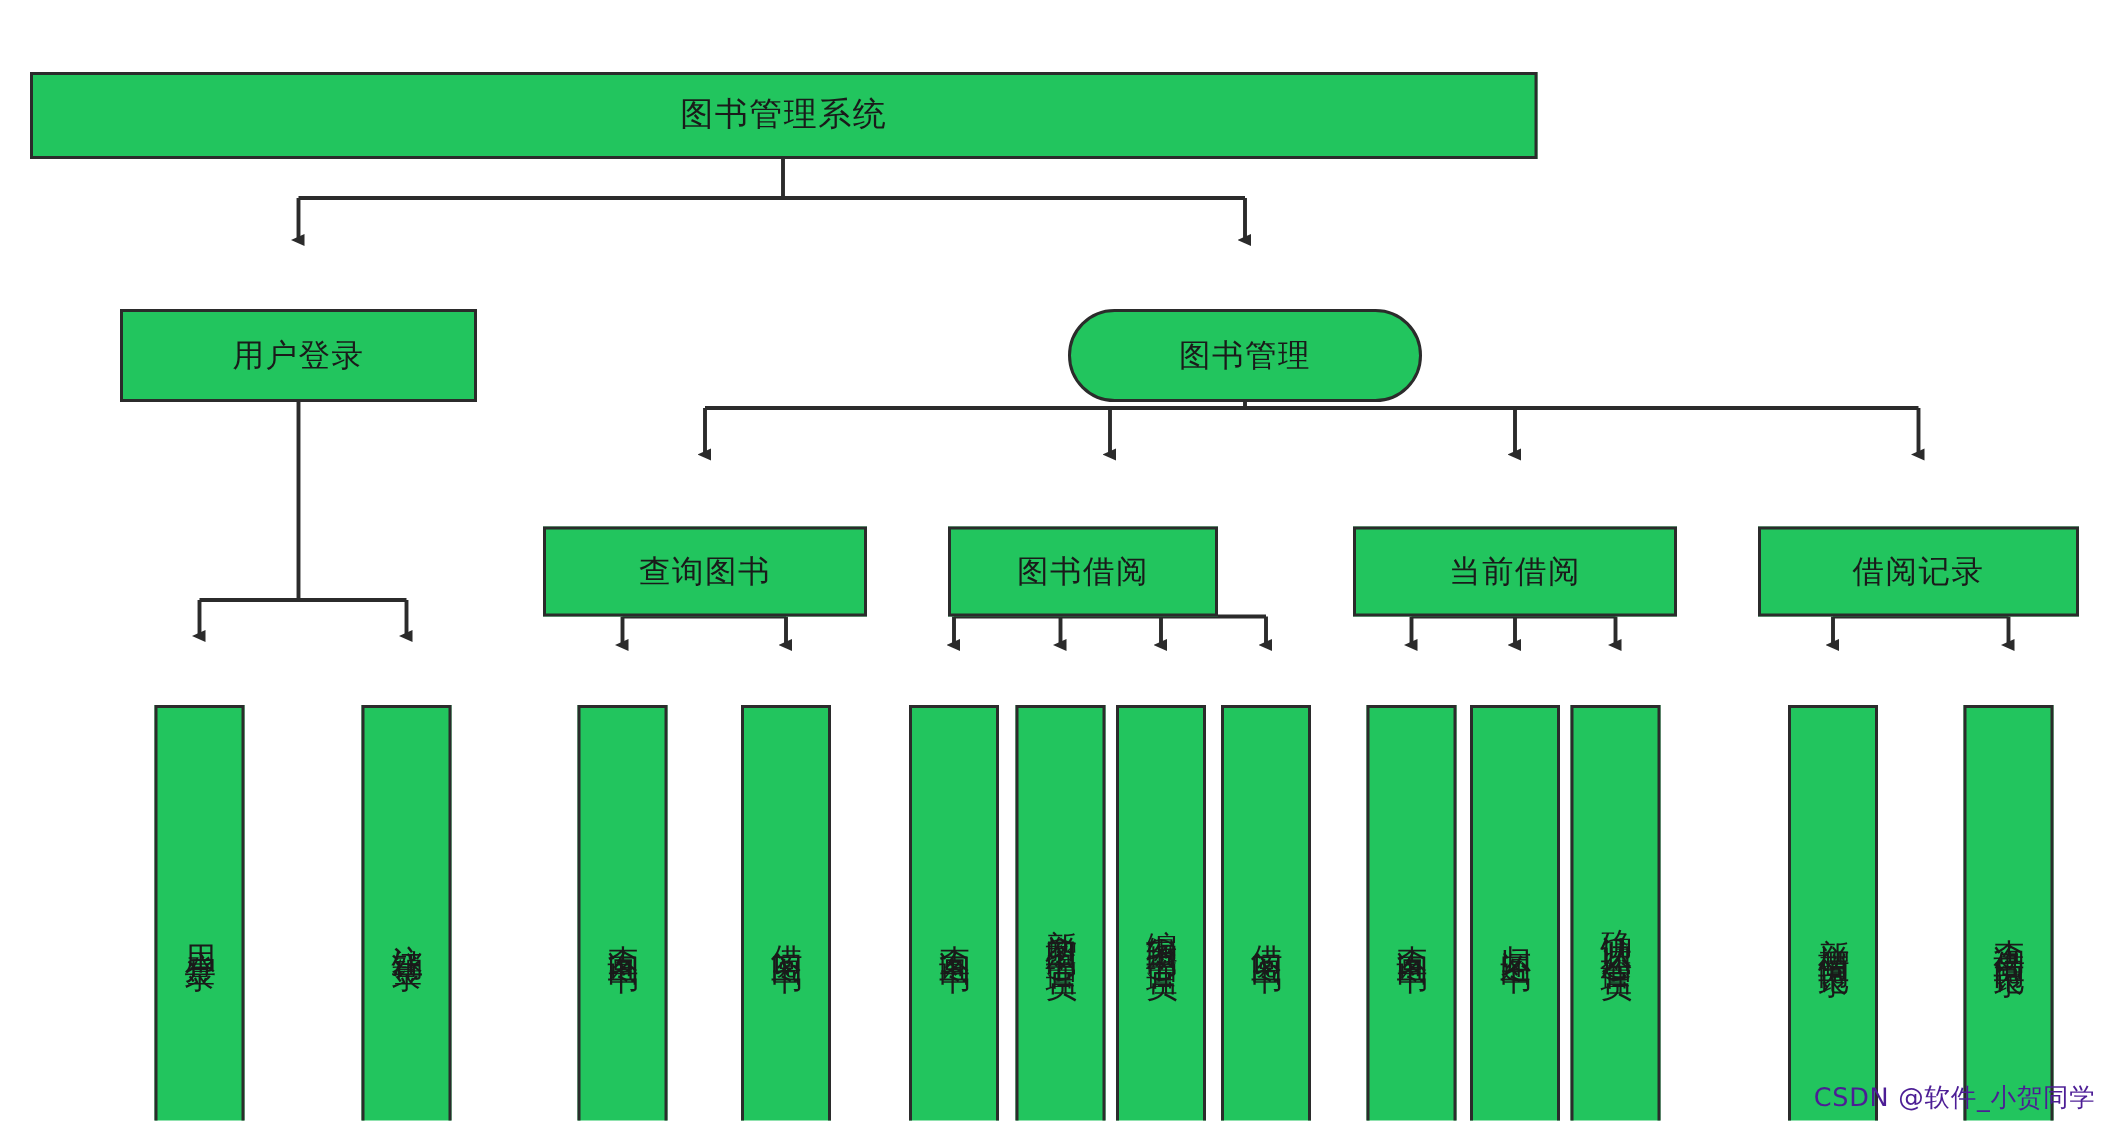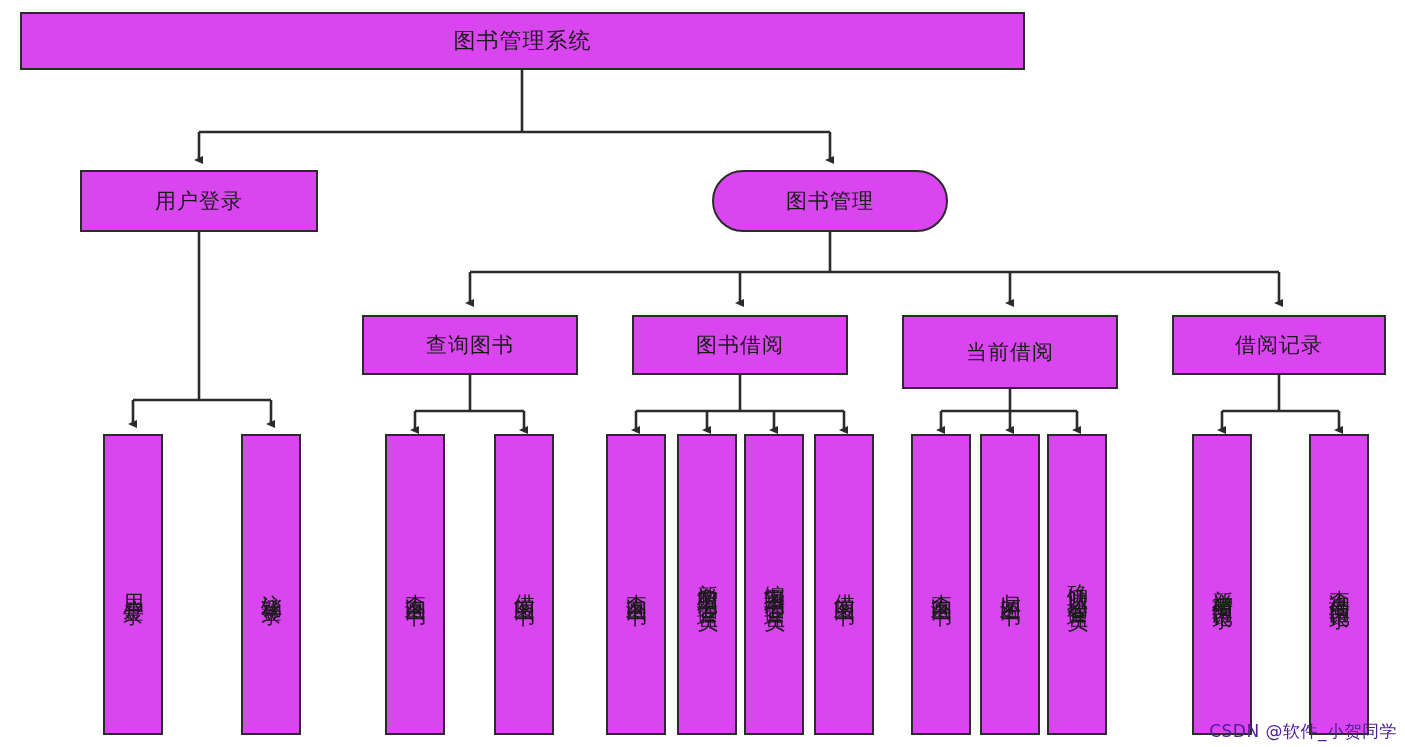--- a/index.html
+++ b/index.html
@@ -15,26 +15,27 @@
     width:1405px;height:747px;
   }
   #edges{
     position:absolute;left:0;top:0;
     width:1405px;height:747px;
     pointer-events:none;
   }
   .node{
     position:absolute;
     box-sizing:border-box;
-    background:#d946ef;
+    background:#22c55e;
     border:2.5px solid #2b2b2b;
     display:flex;
     align-items:center;
     justify-content:center;
     color:#1a1a1a;
+    margin-top:36px;
   }
   .node .label{
     display:block;
     text-align:center;
     line-height:1.25;
     white-space:nowrap;
   }
   
   .node.horiz .label{
     writing-mode:horizontal-tb;
@@ -130,25 +131,25 @@
   </div>
 
   <div class="node horiz" style="left:712px;top:170px;width:236px;height:62px;border-radius:31px;">
     <span class="label">图书管理</span>
   </div>
 
   <div class="node horiz" style="left:362px;top:315px;width:216px;height:60px;">
     <span class="label">查询图书</span>
   </div>
 
-  <div class="node horiz" style="left:632px;top:315px;width:216px;height:60px;">
+  <div class="node horiz" style="left:632px;top:315px;width:180px;height:60px;">
     <span class="label">图书借阅</span>
   </div>
 
-  <div class="node horiz" style="left:902px;top:315px;width:216px;height:74px;">
+  <div class="node horiz" style="left:902px;top:315px;width:216px;height:60px;">
     <span class="label">当前借阅</span>
   </div>
 
   <div class="node horiz" style="left:1172px;top:315px;width:214px;height:60px;font-family:Liberation Serif, serif;">
     <span class="label">借阅记录</span>
   </div>
 
   <div class="node vert" style="left:103px;top:434px;width:60px;height:301px;">
     <span class="label">用户登录</span>
   </div>

